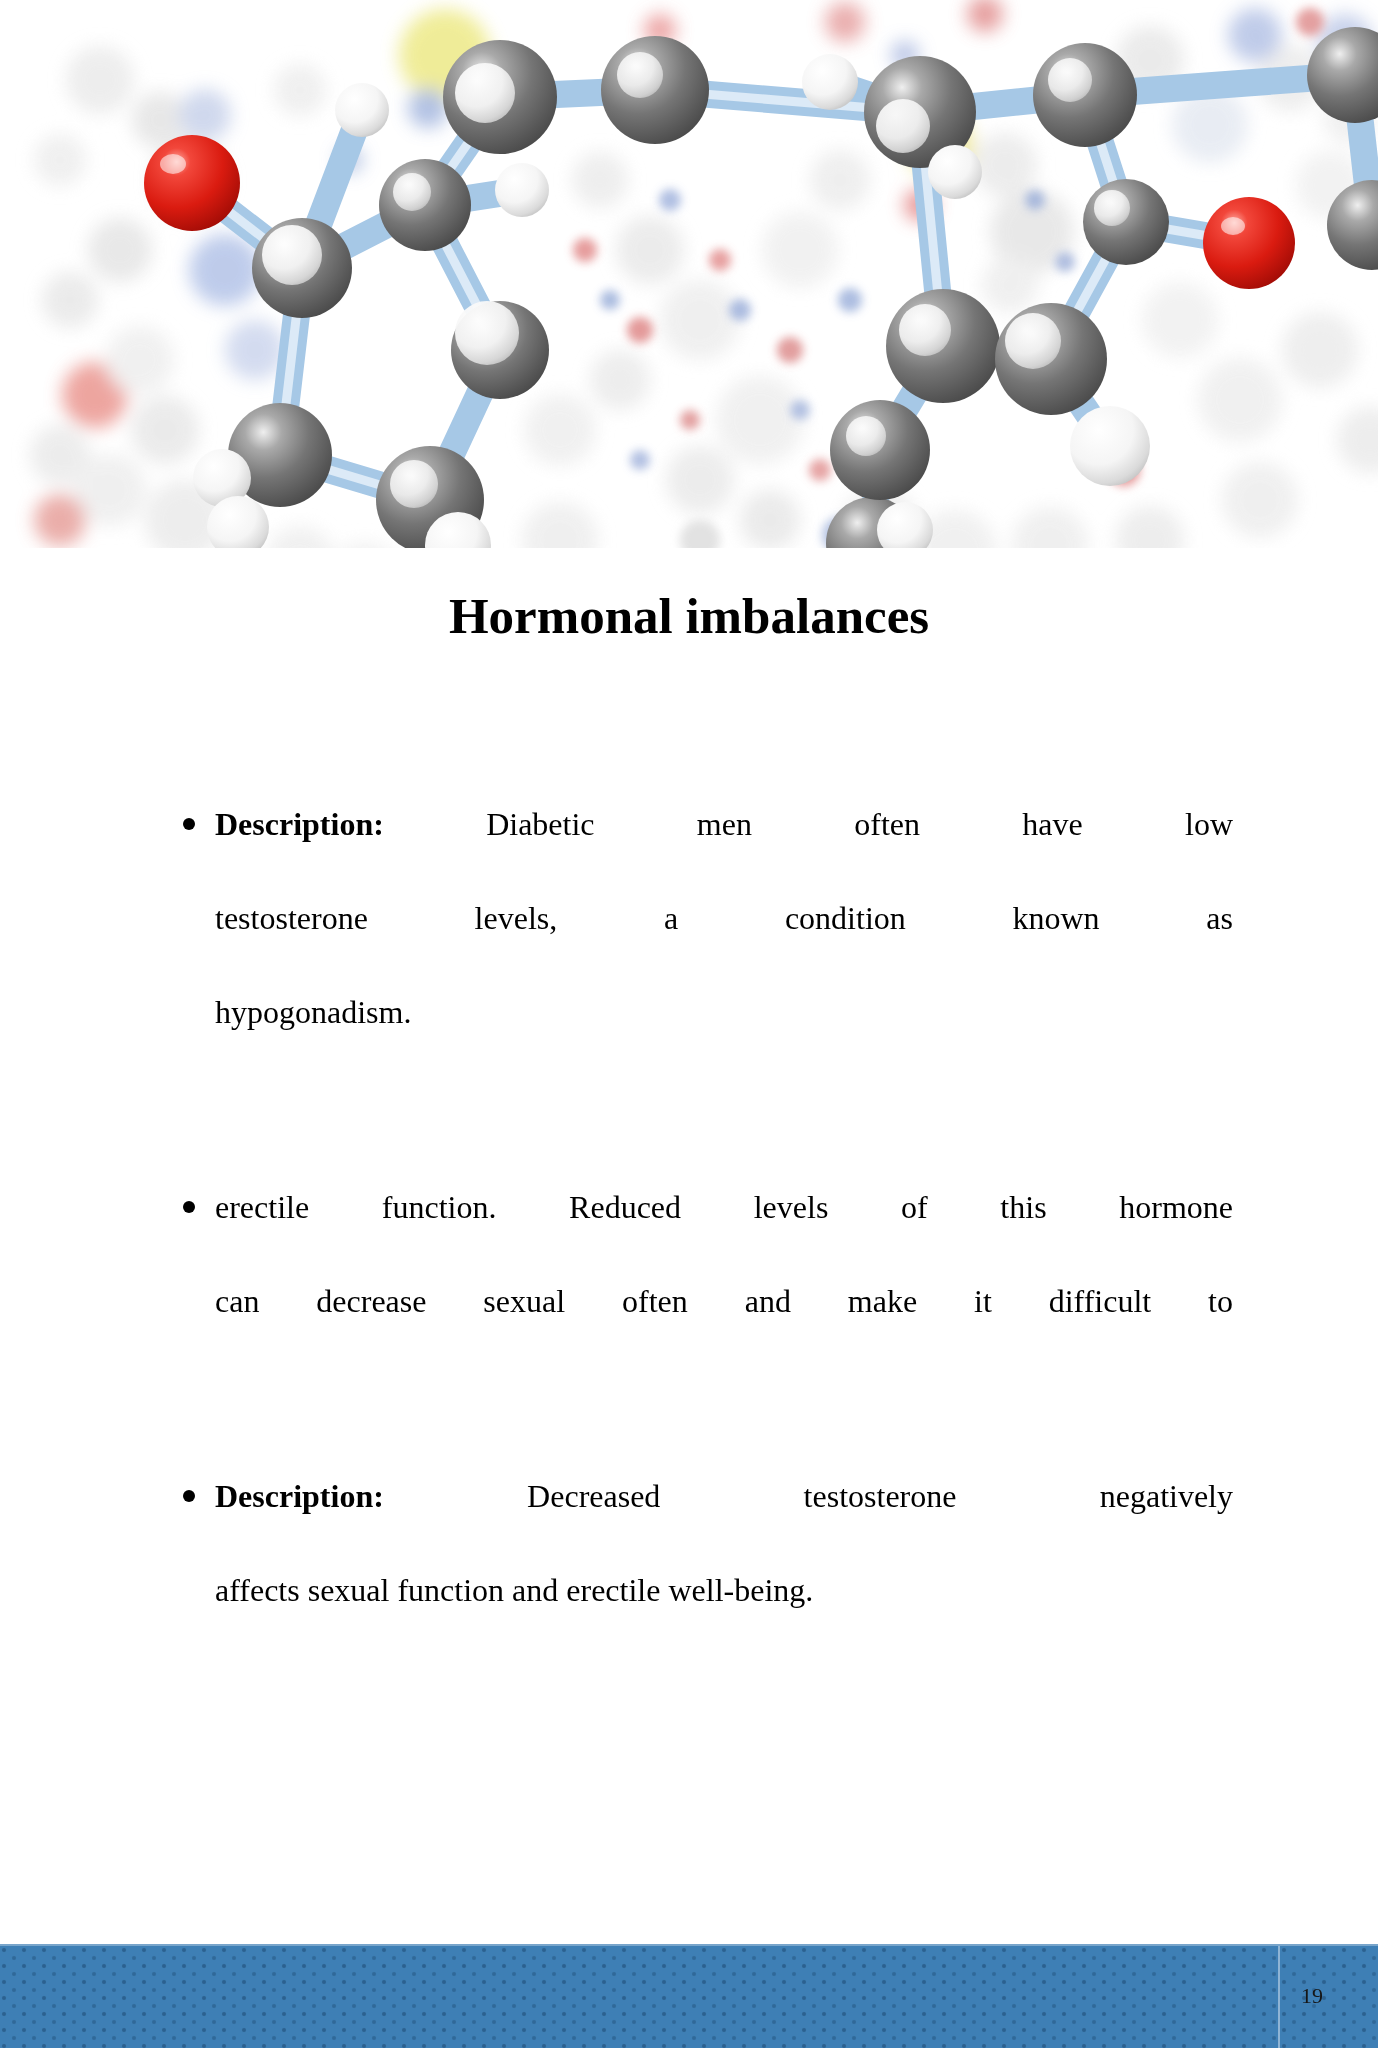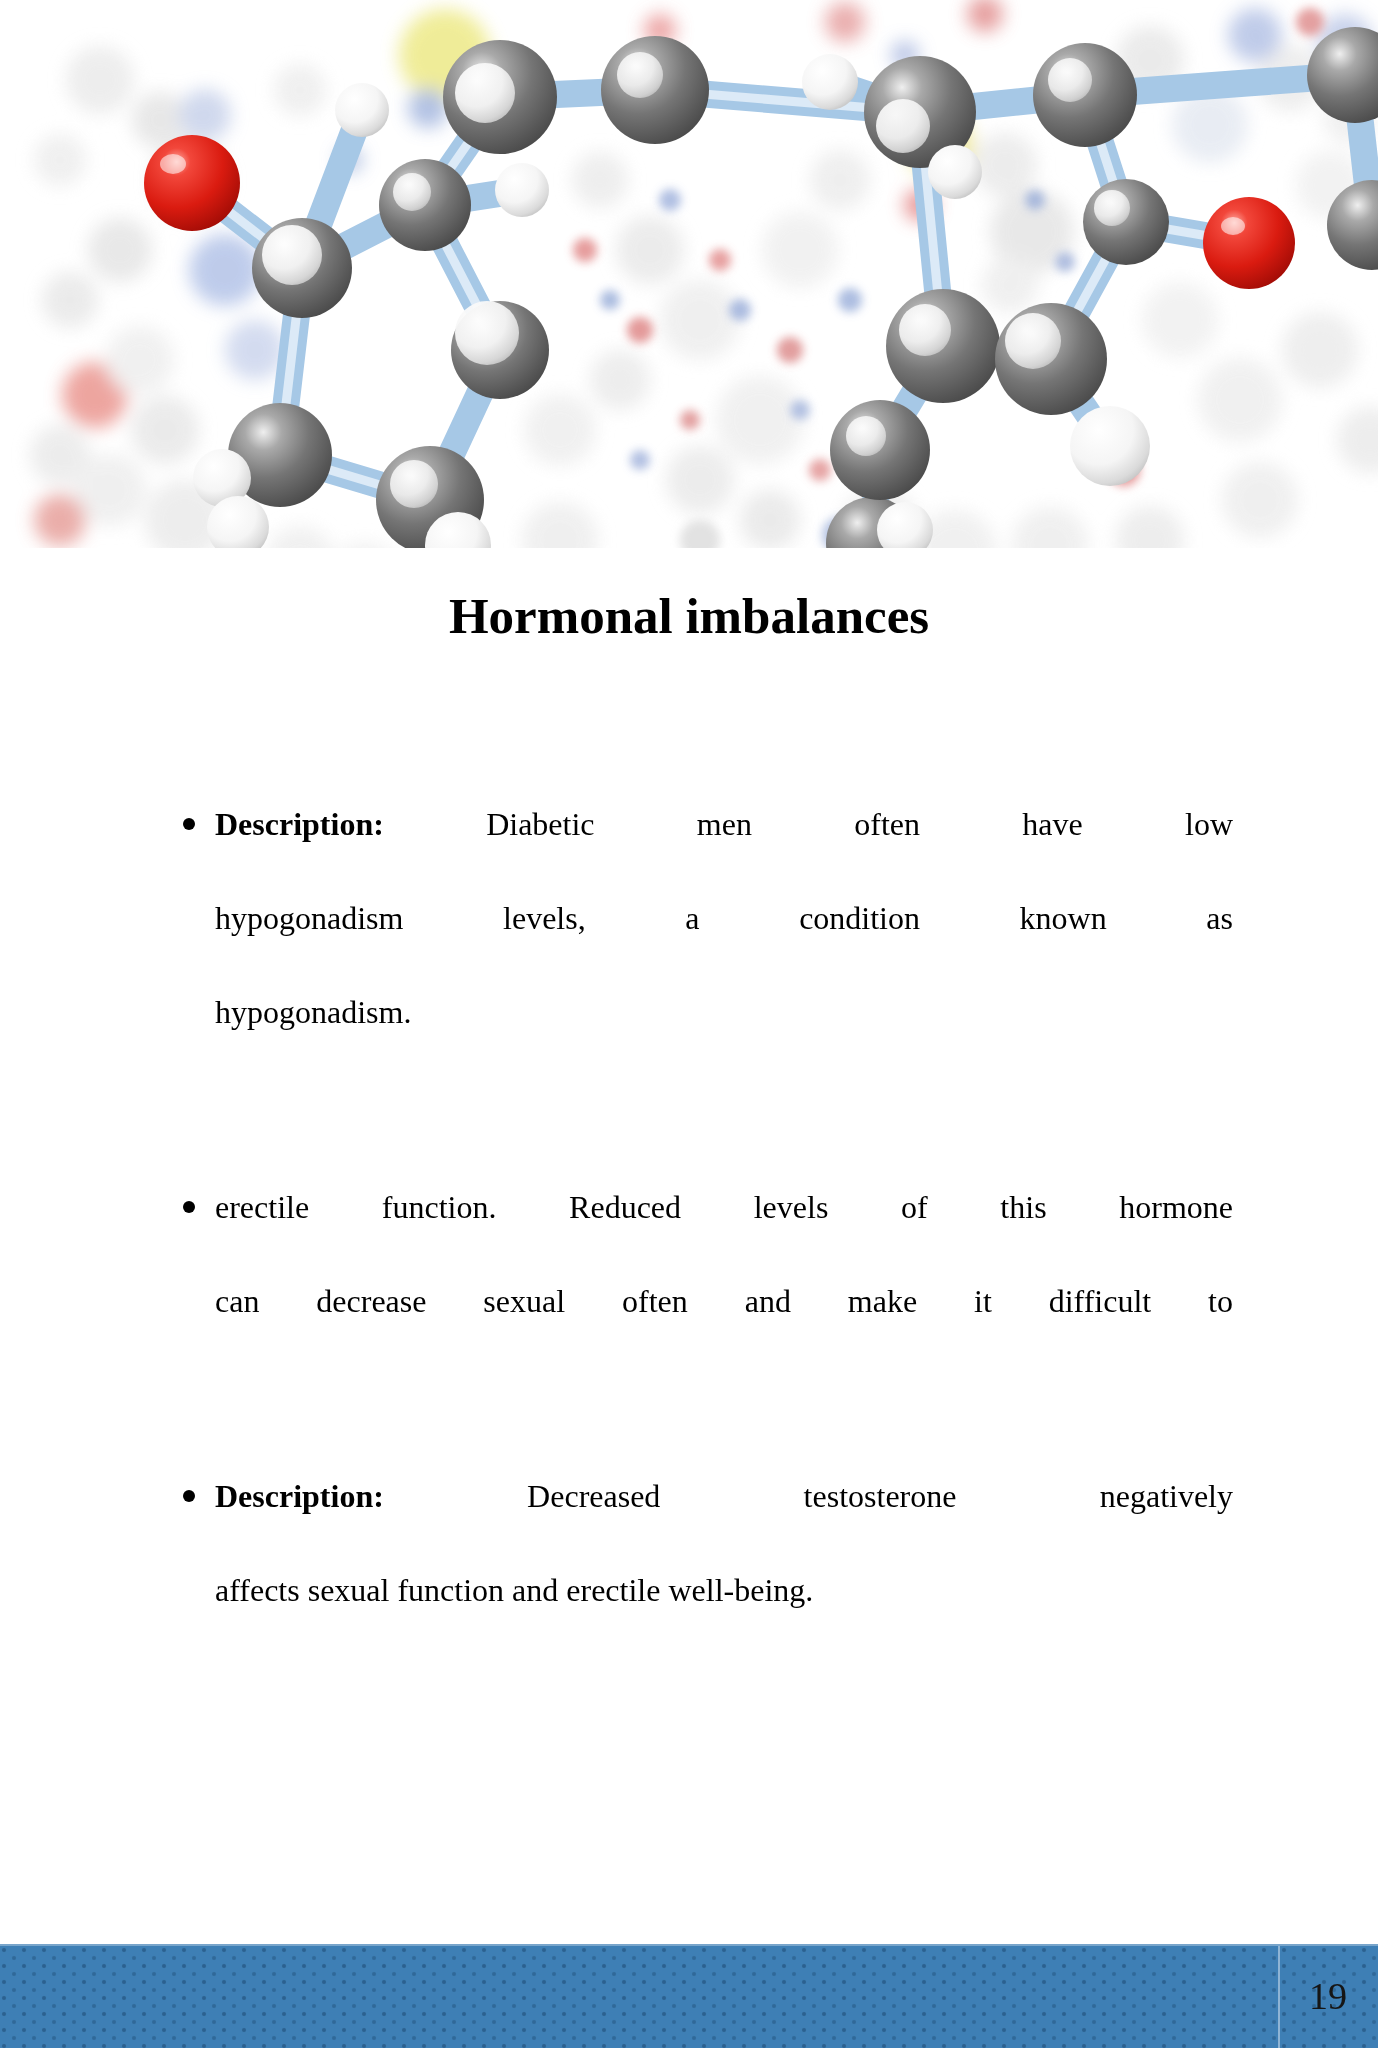--- a/index.html
+++ b/index.html
@@ -36,23 +36,23 @@
       radial-gradient(circle at 14px 12px, rgba(16,52,88,0.30) 1.4px, rgba(0,0,0,0) 2.6px);
     background-size:20px 16px;
     border-top:2px solid rgba(255,255,255,0.30);
     box-sizing:border-box;
   }
   .footer-divider {
     position:absolute; left:1278px; top:0; width:2px; height:104px;
     background:rgba(255,255,255,0.42);
   }
   .page-num {
-    position:absolute; right:0; top:0; width:100px; height:100px;
+    position:absolute; right:16px; top:0; width:100px; height:100px;
     display:flex; align-items:center; justify-content:center;
-    font-size:38px; color:#161616;
+    font-size:22px; color:#161616;
   }
 </style>
 </head>
 <body>
 
 <div class="page">
 
   <div class="hero">
     <svg width="1378" height="548" viewBox="0 0 1378 548" xmlns="http://www.w3.org/2000/svg">
       <defs>
@@ -252,21 +252,21 @@
           <ellipse cx="173" cy="164" rx="13" ry="10" fill="#ffffff" opacity="0.55"></ellipse>
       </g>
     </svg>
   </div>
 
   <h1 class="title">Hormonal imbalances</h1>
 
   <ul class="bullets" id="bullets">
       <li>
         <div class="line"><b>Description:</b><span> Diabetic men often have low</span></div>
-        <div class="line">hypogonadism levels, a condition known as</div>
+        <div class="line">testosterone levels, a condition known as</div>
         <div class="line last">hypogonadism.</div>
       </li>
       <li>
         <div class="line">erectile function. Reduced levels of this hormone</div>
         <div class="line">can decrease sexual often and make it difficult to</div>
       </li>
       <li>
         <div class="line"><b>Description:</b><span> Decreased testosterone negatively</span></div>
         <div class="line last">affects sexual function and erectile well-being.</div>
       </li>

